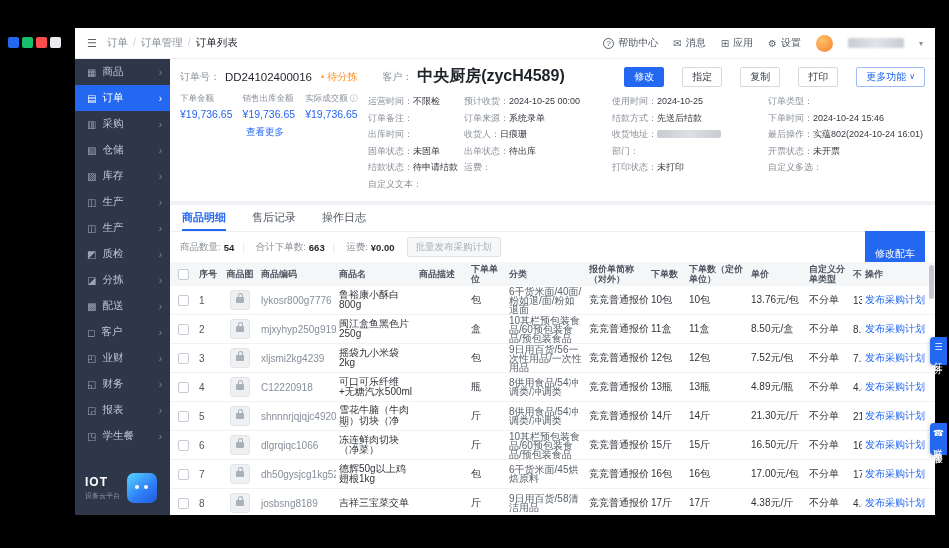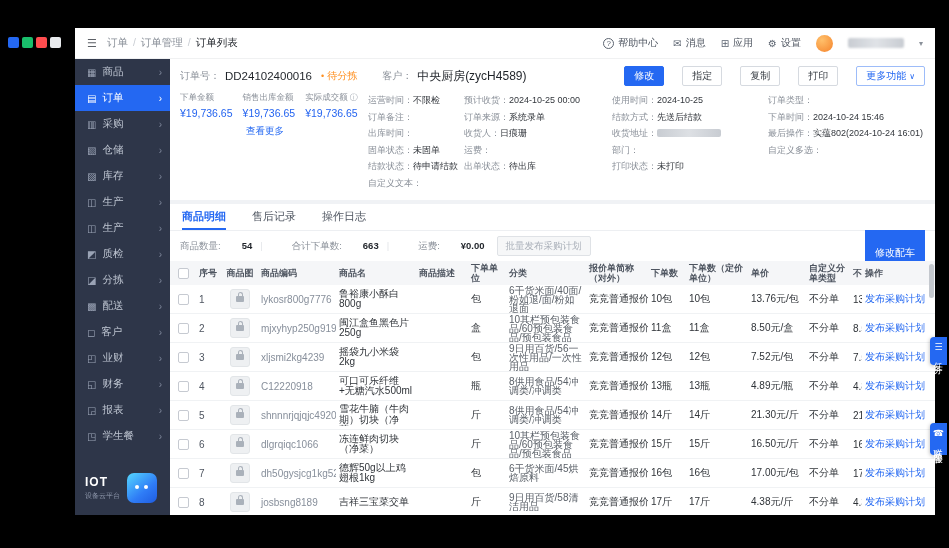--- a/index.html
+++ b/index.html
@@ -40,21 +40,21 @@
   .brand-icon::before{content:"";position:absolute;left:8px;top:12px;width:4px;height:4px;border-radius:50%;background:#fff;box-shadow:9px 0 0 #fff}
   
   .main{flex:1;display:flex;flex-direction:column;overflow:hidden}
   .order-card{background:#fff;margin-bottom:4px;flex-shrink:0}
   .order-head{display:flex;align-items:center;padding:7px 10px 3px;gap:5px}
   .lab{font-size:10px;color:#8a9099}
   .order-no{font-size:11.5px;font-weight:400;color:#1f2329}
   .status{font-size:10px;color:#ff8f1f;margin-left:4px}
   .status .dot{font-size:9px;margin-right:3px}
   .cust-lab{margin-left:20px}
-  .cust{font-size:12px;font-weight:400;color:#1f2329}
+  .cust{font-size:16px;font-weight:700;color:#1f2329}
   .head-btns{margin-left:auto;display:flex;gap:18px}
   .btn{height:20px;padding:0 9px;font-size:10px;border-radius:2px;display:inline-flex;align-items:center;gap:3px;border:1px solid #d6dae0;background:#fff;color:#3b4047;cursor:pointer;white-space:nowrap}
   .btn.primary{background:#2468f2;border-color:#2468f2;color:#fff}
   .btn.ghost{border-color:#9dbcf9;color:#2468f2}
   .btn .bcaret{font-size:8px}
   .order-body{display:flex;padding:3px 10px 9px}
   .money{flex:0 0 188px}
   .money-cols{display:flex}
   .m-col{margin-right:10px}
   .m-label{font-size:8.5px;color:#8a9099;white-space:nowrap}
@@ -67,21 +67,21 @@
   .f-row{line-height:15.5px;white-space:nowrap;overflow:hidden}
   .f-label{font-size:9px;color:#8a9099}
   .f-value{font-size:9px;color:#33373d}
   .f-value.blurred{display:inline-block;width:64px;height:8px;border-radius:2px;background:linear-gradient(90deg,#c8ccd2,#dde0e4,#c8ccd2);filter:blur(.7px);vertical-align:middle}
   
   .table-card{background:#fff;flex:1;display:flex;flex-direction:column;overflow:hidden;position:relative}
   .tabs{display:flex;height:27px;padding:0 12px;border-bottom:1px solid #edeff2;flex-shrink:0}
   .tab{font-size:11px;color:#4e5560;margin-right:26px;display:flex;align-items:center;border-bottom:2px solid transparent;cursor:pointer}
   .tab.active{color:#2468f2;border-color:#2468f2;font-weight:700}
   .toolbar{height:30px;display:flex;align-items:center;padding:0 10px;flex-shrink:0}
-  .stat{font-size:9.5px;display:inline-flex;gap:21px;}
+  .stat{font-size:9.5px;display:inline-flex;gap:3px;align-items:center}
   .stat+.stat::before{content:"|";color:#e3e5e9;margin:0 8px}
   .st-label{color:#8a9099}
   .st-value{color:#1f2329;font-weight:700}
   .batch{height:20px;padding:0 8px;font-size:9.5px;color:#aab0b9;background:#f6f7f8;border:1px solid #dfe2e6;border-radius:2px;margin-left:12px}
   .primary-btn{margin-left:auto;height:20px;padding:16px 10px;font-size:10px;background:#2468f2;color:#fff;border:none;border-radius:0;cursor:pointer}
   .thead{display:flex;align-items:center;background:#f5f6f8;height:24px;flex-shrink:0}
   .thead>div{font-size:9px;color:#4e5560;font-weight:700;line-height:10px;white-space:normal}
   .thead>div,.tr>div{padding:0 3px;flex-shrink:0;overflow:hidden}
   .tbody{flex:1;overflow:hidden}
   .tr{display:flex;align-items:center;height:29px;border-bottom:1px solid #f0f2f4}
@@ -306,36 +306,37 @@
                 <div class="f-row"><span class="f-label">出库时间：</span><span class="f-value"></span></div>
                 <div class="f-row"><span class="f-label">固单状态：</span><span class="f-value">未固单</span></div>
                 <div class="f-row"><span class="f-label">结款状态：</span><span class="f-value">待申请结款</span></div>
                 <div class="f-row"><span class="f-label">自定义文本：</span><span class="f-value"></span></div>
               </div>
             <div class="fcol f2">
 
             <div class="f-row"><span class="f-label">预计收货：</span><span class="f-value">2024-10-25 00:00</span></div>
                 <div class="f-row"><span class="f-label">订单来源：</span><span class="f-value">系统录单</span></div>
                 <div class="f-row"><span class="f-label">收货人：</span><span class="f-value">日痕珊</span></div>
+                <div class="f-row"><span class="f-label">出单状态：</span><span class="f-value">待出库</span></div>
                 <div class="f-row"><span class="f-label">运费：</span><span class="f-value"></span></div>
-                <div class="f-row"><span class="f-label">出单状态：</span><span class="f-value">待出库</span></div>
               </div>
             <div class="fcol f3">
 
             <div class="f-row"><span class="f-label">使用时间：</span><span class="f-value">2024-10-25</span></div>
                 <div class="f-row"><span class="f-label">结款方式：</span><span class="f-value">先送后结款</span></div>
                 <div class="f-row"><span class="f-label">收货地址：</span><span class="f-value blurred"></span></div>
                 <div class="f-row"><span class="f-label">部门：</span><span class="f-value"></span></div>
                 <div class="f-row"><span class="f-label">打印状态：</span><span class="f-value">未打印</span></div>
               </div>
             <div class="fcol f4">
 
             <div class="f-row"><span class="f-label">订单类型：</span><span class="f-value"></span></div>
                 <div class="f-row"><span class="f-label">下单时间：</span><span class="f-value">2024-10-24 15:46</span></div>
                 <div class="f-row"><span class="f-label">最后操作：</span><span class="f-value">实蕴802(2024-10-24 16:01)</span></div>
+                <div class="f-row"><span class="f-label">开票状态：</span><span class="f-value">未开票</span></div>
                 <div class="f-row"><span class="f-label">自定义多选：</span><span class="f-value"></span></div>
               </div>
           </div>
         </div>
 
         <div class="table-card">
           <div class="tabs">
 
           <div class="tab active">
                 <span>商品明细</span>

